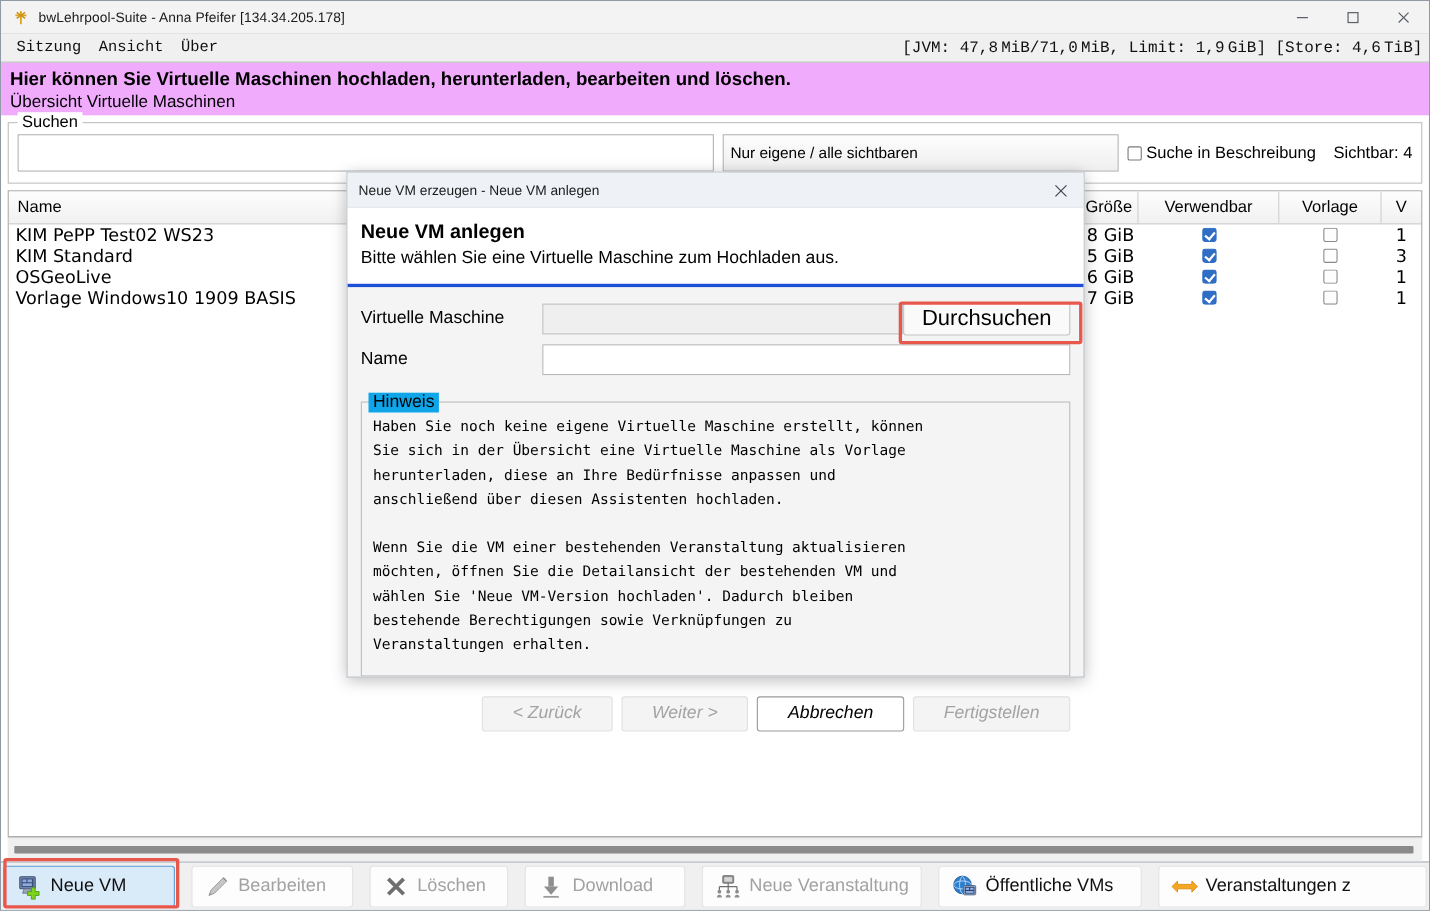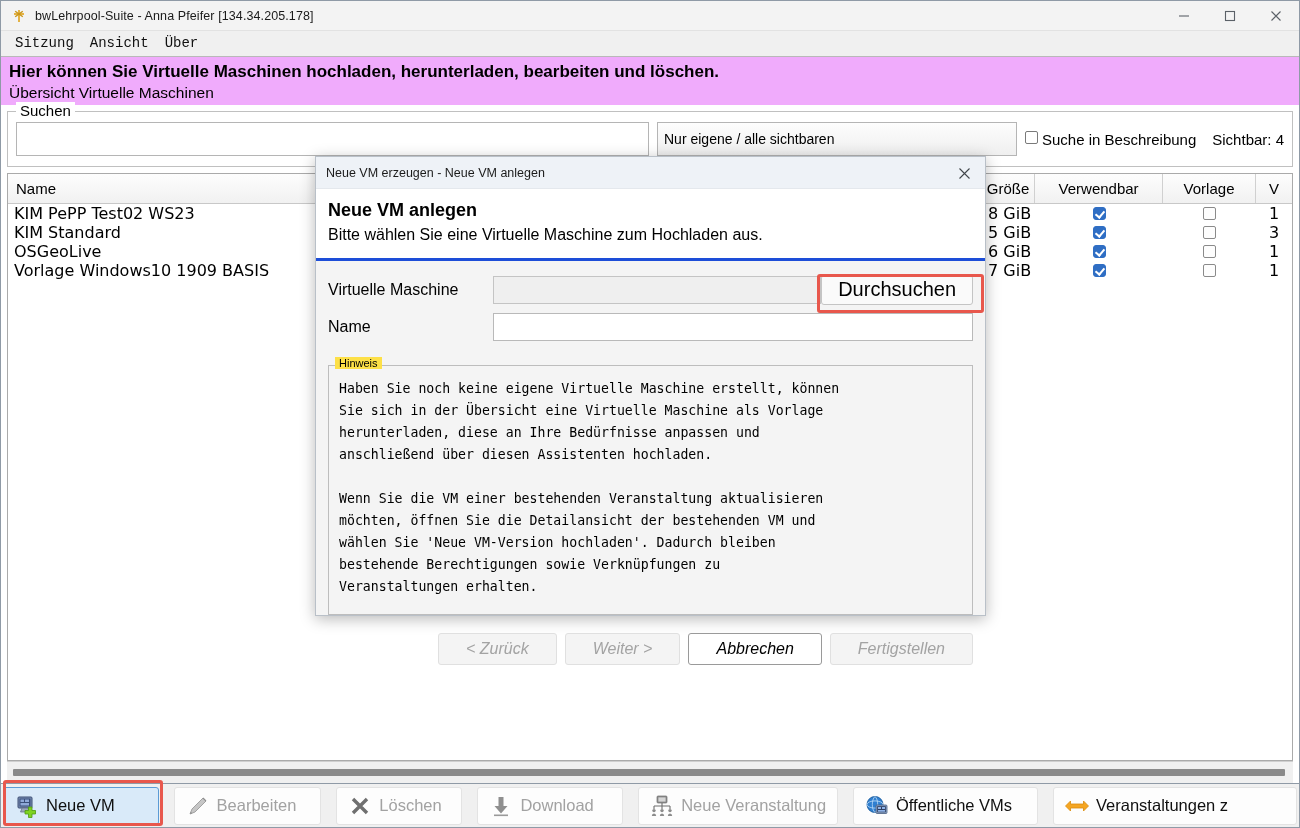--- a/index.html
+++ b/index.html
@@ -105,21 +105,21 @@
   #scope-select {
     width:360px; height:34px; border:1px solid #b5b5b5;
     background:linear-gradient(#fdfdfd,#efefef);
     font-size:14px; color:#000; padding:2px 6px;
     display:flex; align-items:center;
   }
   .chk {
     width:13px; height:13px; border:1px solid #7a7a7a; background:#fff;
     border-radius:2px; display:inline-block; flex:none;
   }
-  #desc-check-wrap { display:flex; align-items:flex-start; gap:4px; white-space:nowrap; }
+  #desc-check-wrap { display:flex; align-items:center; gap:4px; white-space:nowrap; }
   #desc-check-label { font-size:15px; color:#000; }
   #visible-count { font-size:15px; color:#000; white-space:nowrap; margin-left:8px;}
 
   
   #table-wrap {
     flex:1; margin-top:6px; border:1px solid #aaaaaa; background:#ffffff;
     display:flex; flex-direction:column; overflow:hidden; position:relative;
   }
   #table-header {
     display:flex; height:30px; min-height:30px;
@@ -223,22 +223,22 @@
   #browse-btn {
     height:30px; padding:0 16px; background:#fafafa; border:1px solid #c4c4c4;
     border-radius:3px; font-size:20px; color:#000;
     display:flex; align-items:center; justify-content:center;
   }
   #hinweis-group {
     position:relative; border:1px solid #bdbdbd; margin-top:16px;
     padding:12px 10px 10px 10px; background:#f4f4f4; flex:none; height:250px;
   }
   #hinweis-legend {
-    position:absolute; top:-9px; left:6px; background:#fde047; padding:0 4px;
-    font-size:11px; color:#000;
+    position:absolute; top:-9px; left:6px; background:#0ea5e9; padding:0 4px;
+    font-size:16px; color:#000;
   }
   .hinweis-p {
     font-family:"DejaVu Sans Mono", monospace;
     font-size:13.2px; color:#000; line-height:22px; white-space:pre-wrap;
   }
   .hinweis-p + .hinweis-p { margin-top:22px; }
   #dlg-footer {
     display:flex; justify-content:flex-end; align-items:center; gap:8px;
     padding:10px 12px 14px 12px;
   }
@@ -281,20 +281,21 @@
             <path d="M1.5 1.5 L10.5 10.5 M10.5 1.5 L1.5 10.5" stroke="#5b6168" stroke-width="1.1"></path>
           </svg>
       </div>
     </div>
   </div>
 
   <div id="menubar">
     <span class="menu-item">Sitzung</span>
     <span class="menu-item">Ansicht</span>
     <span class="menu-item">Über</span>
+    <span id="jvm-status">[JVM: 47,8 MiB/71,0 MiB, Limit: 1,9 GiB] [Store: 4,6 TiB]</span>
   </div>
 
   <div id="headline-area">
     <div id="headline-main">Hier können Sie Virtuelle Maschinen hochladen, herunterladen, bearbeiten und löschen.</div>
     <div id="headline-sub">Übersicht Virtuelle Maschinen</div>
   </div>
 
   <div id="content">
 
     <div id="search-group">

